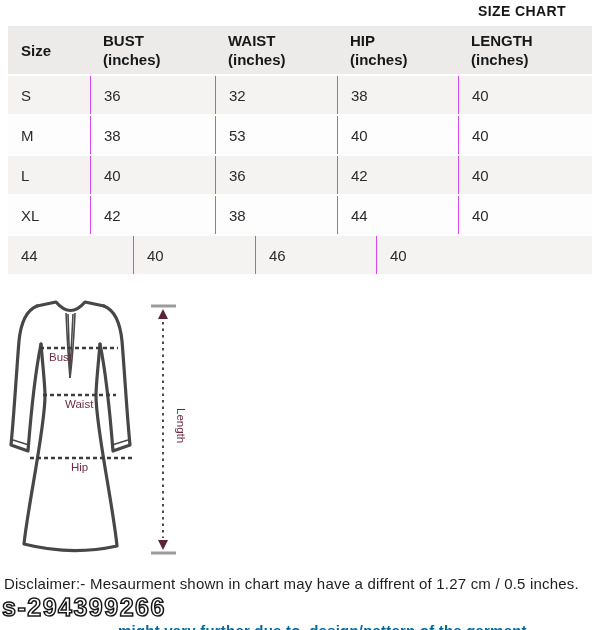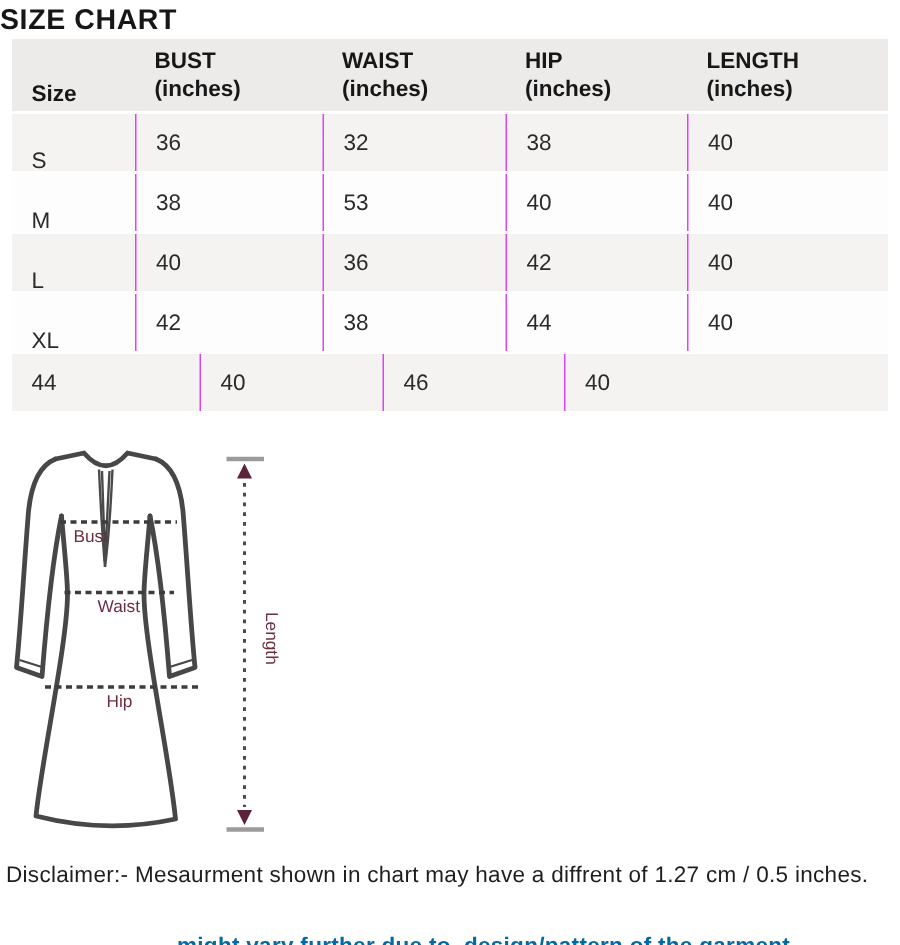--- a/index.html
+++ b/index.html
@@ -1,42 +1,42 @@
 <!DOCTYPE html>
 <html><head>
 <meta charset="utf-8">
 <style>
   html,body { margin:0; padding:0; background:#fff; }
   .screen {
     position:relative; width:600px; height:630px; background:#ffffff;
     overflow:hidden; font-family:"Liberation Sans", sans-serif;
   }
   .title {
-    position:absolute; top:3px; left:0; width:566px; text-align:left;
-    font-size:19px; font-weight:700; color:#161616; letter-spacing:0.4px;
+    position:absolute; top:3px; left:0; width:566px; text-align:right;
+    font-size:14px; font-weight:700; color:#161616; letter-spacing:0.4px;
   }
   .tbl { position:absolute; left:8px; top:26px; width:584px; }
   .thead {
     display:flex; background:#edebea; height:48px;
   }
   .th {
     display:flex; flex-direction:column; justify-content:center;
     box-sizing:border-box; padding-left:13px; height:100%;
     font-size:15px; font-weight:700; color:#171717; line-height:19px;
   }
   .trow {
     display:flex; height:38px; margin-top:2px; background:#fdfdfd;
   }
   .trow.alt { background:#f5f3f2; }
   .td {
     display:flex; align-items:center; box-sizing:border-box; padding-left:13px;
     height:100%; font-size:15px; color:#2b2b2b;
   }
   .trow .td + .td { border-left:1px solid #d946ef; }
-  .c0 { width:82px;margin-top:12px; } .c1 { width:125px; } .c2 { width:122px; }
+  .c0 { width:82px; } .c1 { width:125px; } .c2 { width:122px; }
   .c3 { width:121px; } .c4 { width:134px; }
   .diagram-svg { position:absolute; left:0; top:293px; }
   .disc1 {
     position:absolute; left:4px; top:575px; font-size:15px; color:#1e1e1e;
     white-space:pre; letter-spacing:0.2px;
   }
   .disc2 {
     position:absolute; left:118px; top:622px; font-size:15px; color:#0369a1;
     white-space:pre; letter-spacing:0.2px;font-weight:bold;
   }
@@ -153,14 +153,15 @@
       <path d="M 151,260 L 176,260" stroke="#9b9b9b" stroke-width="3" fill="none"></path>
       <polygon points="163,16 158,26 168,26" fill="#5c2335"></polygon>
       <path d="M 163,29 L 163,245" stroke="#4a4a4a" stroke-width="2" stroke-dasharray="2.5 4" fill="none"></path>
       <polygon points="163,257 158,247 168,247" fill="#5c2335"></polygon>
     </g>
     <text transform="translate(177,115) rotate(90)" font-size="11.5" fill="#6d2e3e">Length</text>
   </svg>
 
   <div class="disc1">Disclaimer:- Mesaurment shown in chart may have a diffrent of 1.27 cm / 0.5 inches.</div>
   <div class="disc2">might vary further due to  design/pattern of the garment</div>
+  <div class="watermark">s-294399266</div>
 
 </div>
 
 </body></html>

